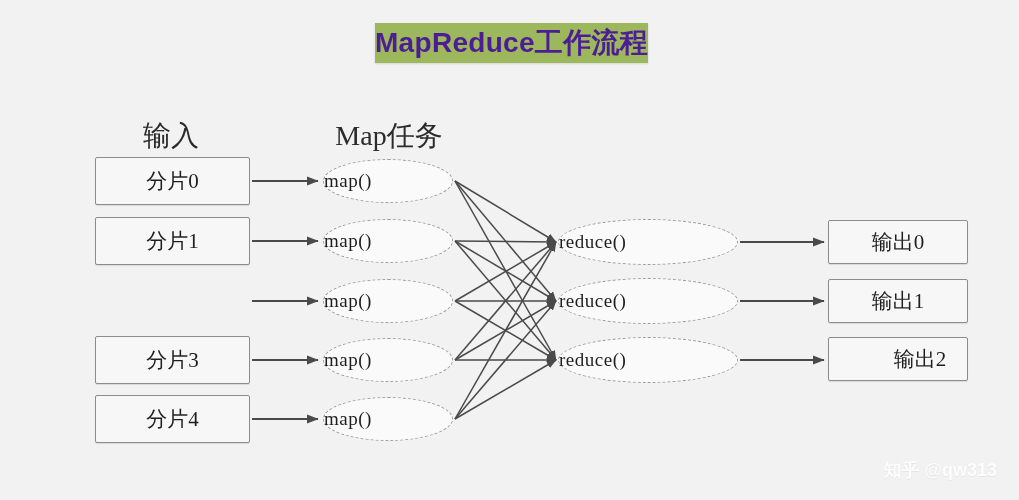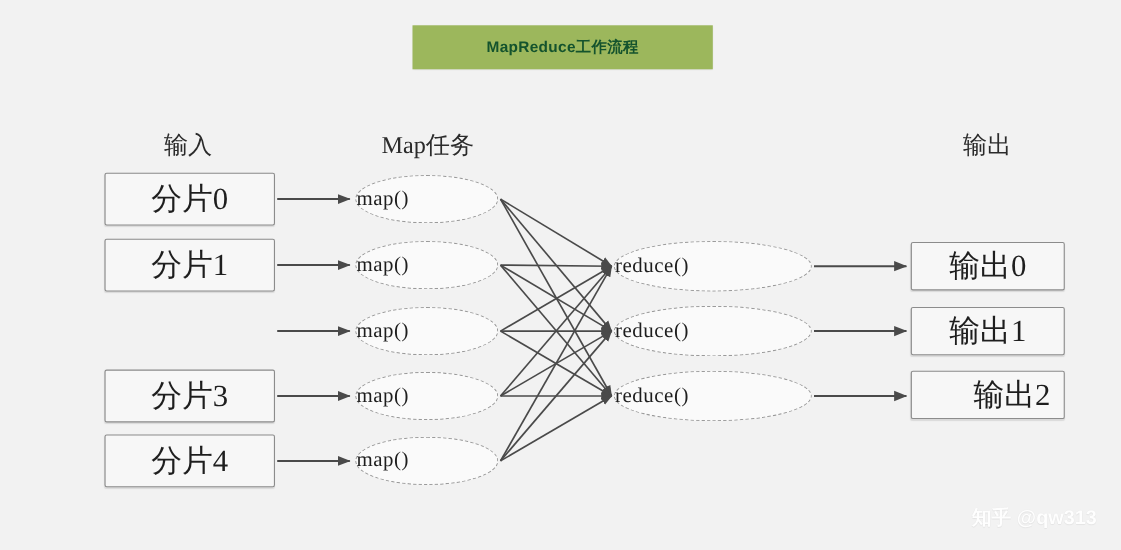--- a/index.html
+++ b/index.html
@@ -27,33 +27,33 @@
     top: 23px;
     width: 273px;
     height: 40px;
     background: #9cb75c;
     box-shadow: 0 1px 2px rgba(0,0,0,0.12);
     display: flex;
     align-items: center;
     justify-content: center;
   }
   .title-banner .title-text {
-    color: #14532d;
+    color: #4c1d95;
     font-family: "Liberation Sans", sans-serif;
-    font-size: 14px;
+    font-size: 28px;
     font-weight: bold;
     letter-spacing: 0.3px;
     white-space: nowrap;
   }
 
   
   .col-header {
     position: absolute;
     font-family: "Liberation Serif", serif;
-    font-size: 22px;
+    font-size: 28px;
     color: #2b2b2b;
     white-space: nowrap;
     text-align: center;
   }
   .col-header.c0 { left: 92px;  top: 117px; width: 158px; }
   .col-header.c1 { left: 310px; top: 117px; width: 158px; }
   .col-header.c2 { left: 545px; top: 117px; width: 205px; }
   .col-header.c3 { left: 820px; top: 117px; width: 155px; }
 
   
@@ -70,21 +70,21 @@
   .rect-node {
     position: absolute;
     box-sizing: border-box;
     background: #f7f7f7;
     border: 1.5px solid #8c8c8c;
     border-radius: 2px;
     display: flex;
     align-items: center;
     justify-content: center;
     font-family: "Liberation Serif", serif;
-    font-size: 28px;
+    font-size: 21px;
     color: #1e1e1e;
     box-shadow: 0 1px 1px rgba(0,0,0,0.10);
     white-space: nowrap;
   }
   .input-node  { left: 95px;  width: 155px; height: 48px; }
   .output-node { left: 828px; width: 140px; height: 44px; }
 
   
   .oval-node {
     position: absolute;
@@ -121,21 +121,20 @@
 <body>
 
 <div id="stage">
 
   <div class="title-banner">
     <span class="title-text">MapReduce工作流程</span>
   </div>
 
   <div class="col-header c0">输入</div>
   <div class="col-header c1">Map任务</div>
-  <div class="col-header c3">输出</div>
 
   <svg id="wires" viewBox="0 0 1019 500">
     <defs>
       <marker id="arrowhead" markerWidth="7" markerHeight="7" refX="6.2" refY="3" orient="auto" markerUnits="strokeWidth">
         <path d="M0,0.4 L6.6,3 L0,5.6 z" fill="#4a4a4a"></path>
       </marker>
     </defs>
 
     <g stroke="#4a4a4a" stroke-width="1.8" fill="none" marker-end="url(#arrowhead)">
       <line x1="252" y1="181" x2="318" y2="181"></line>

